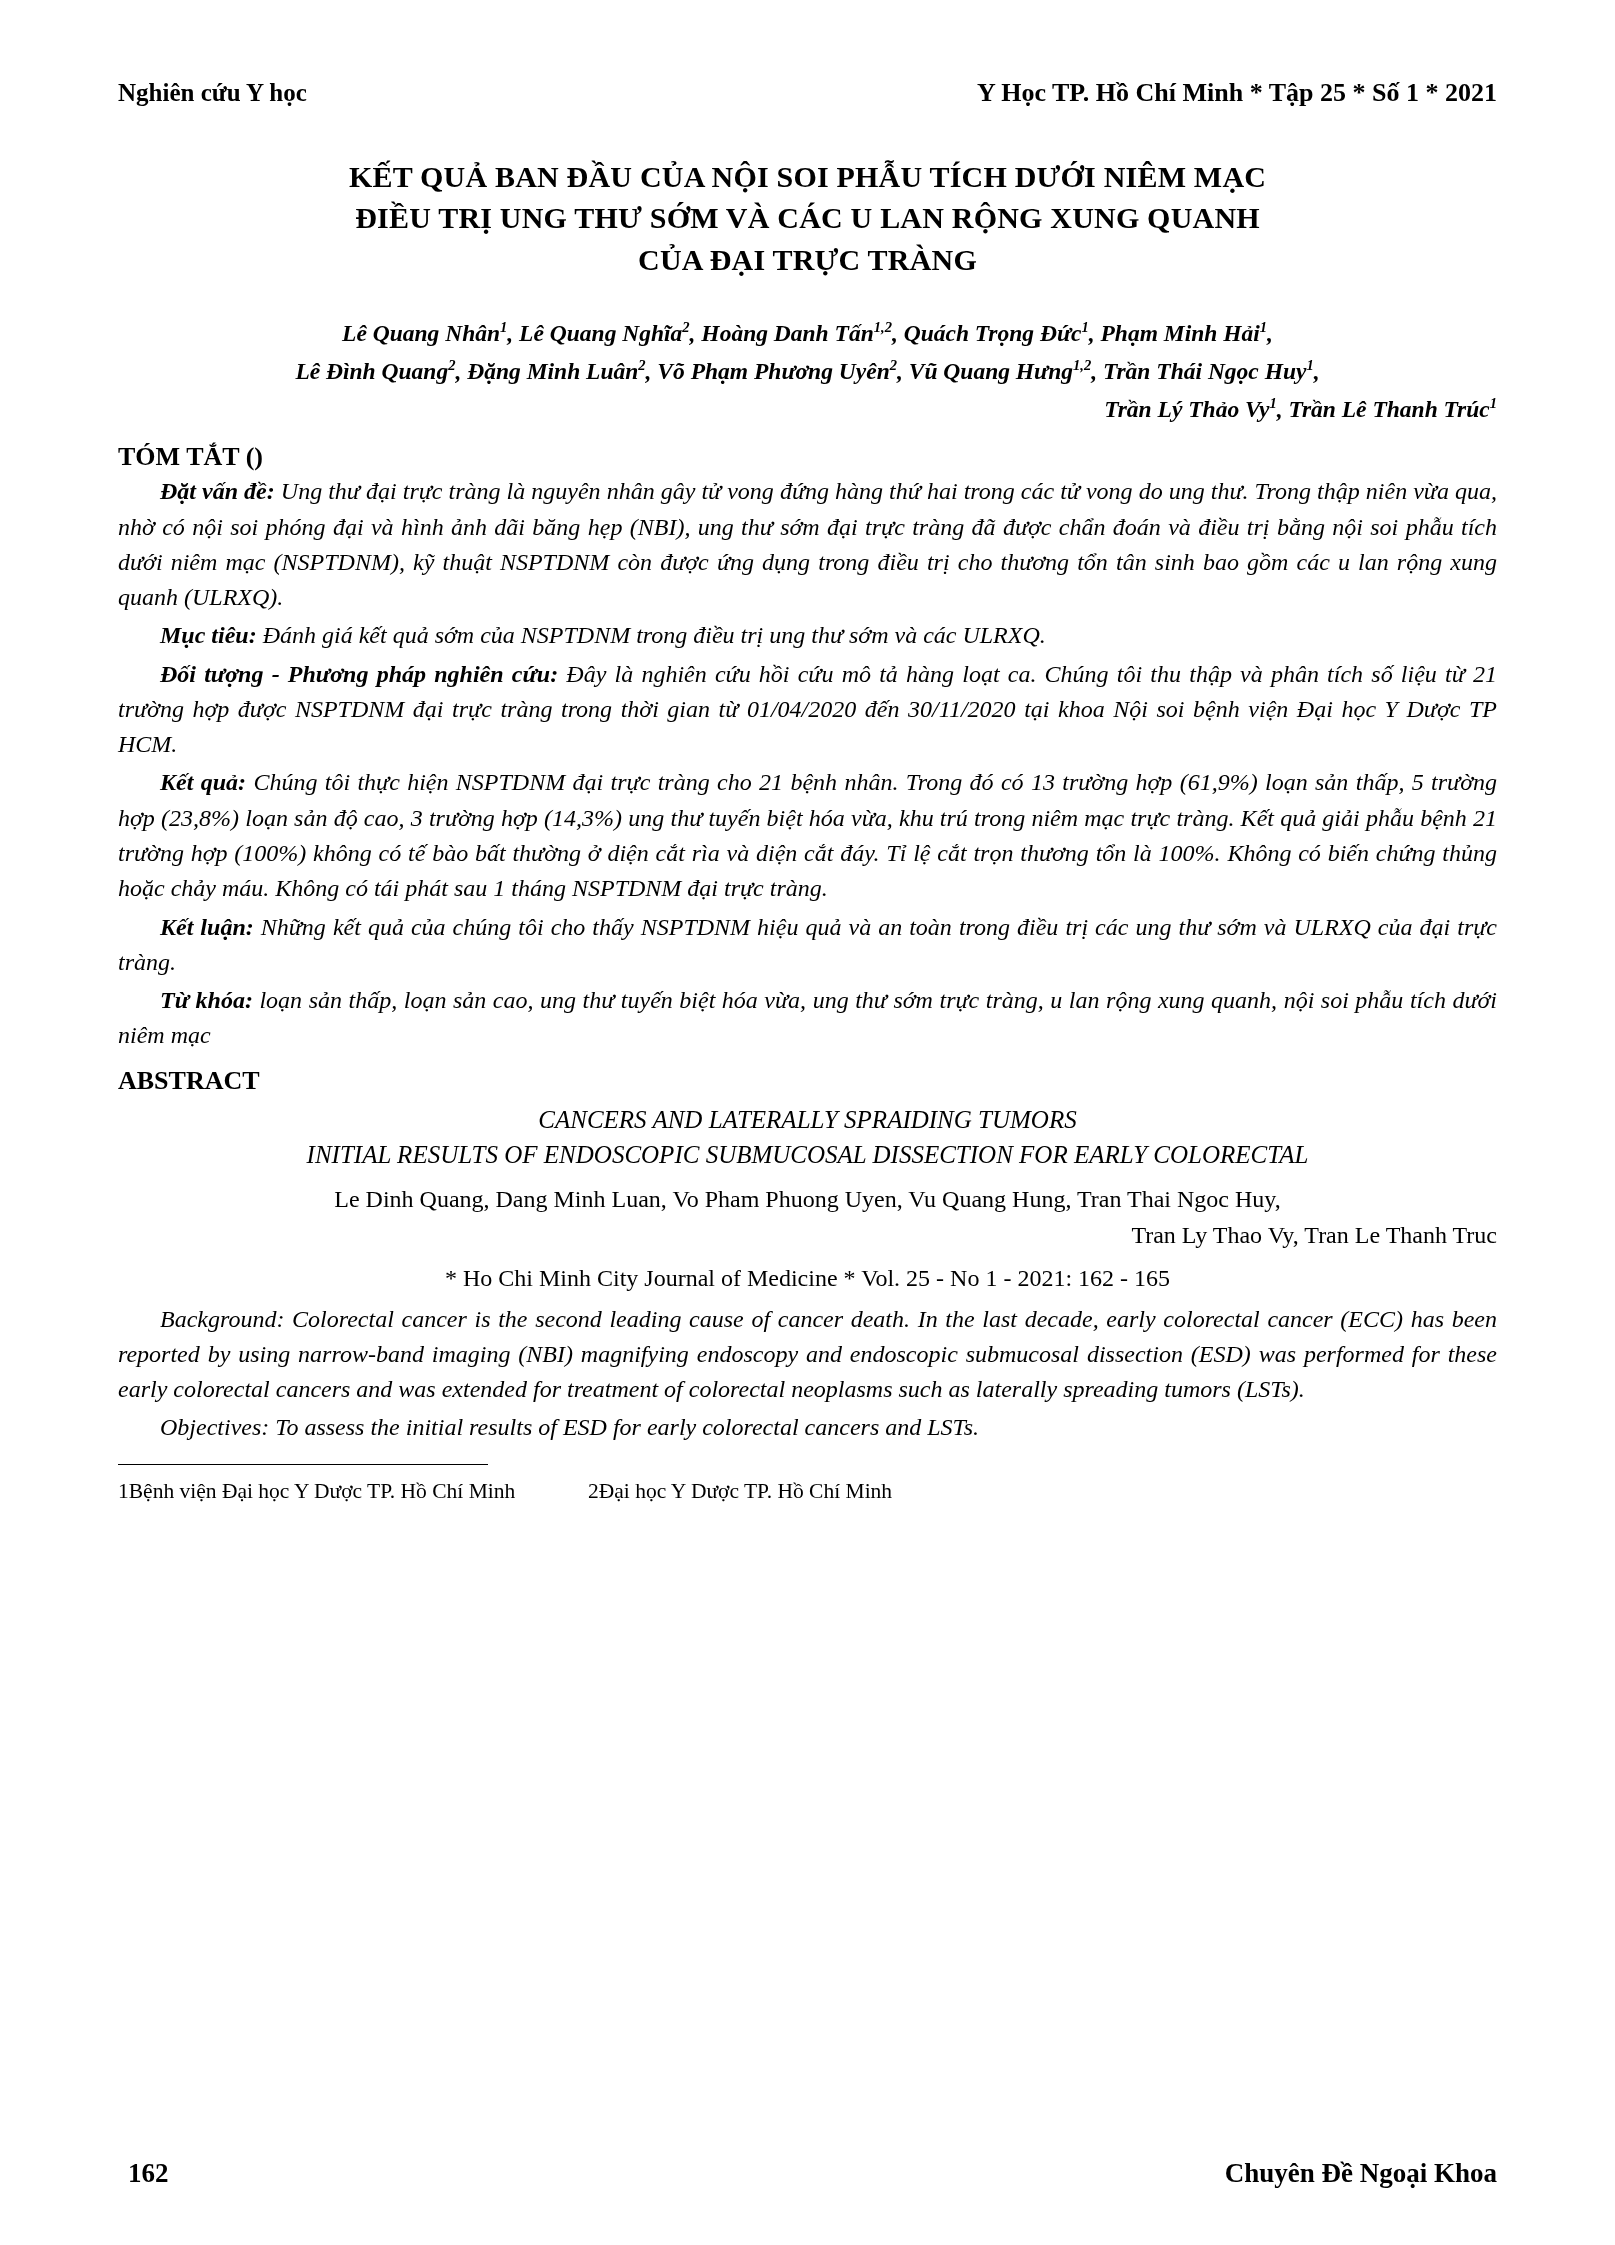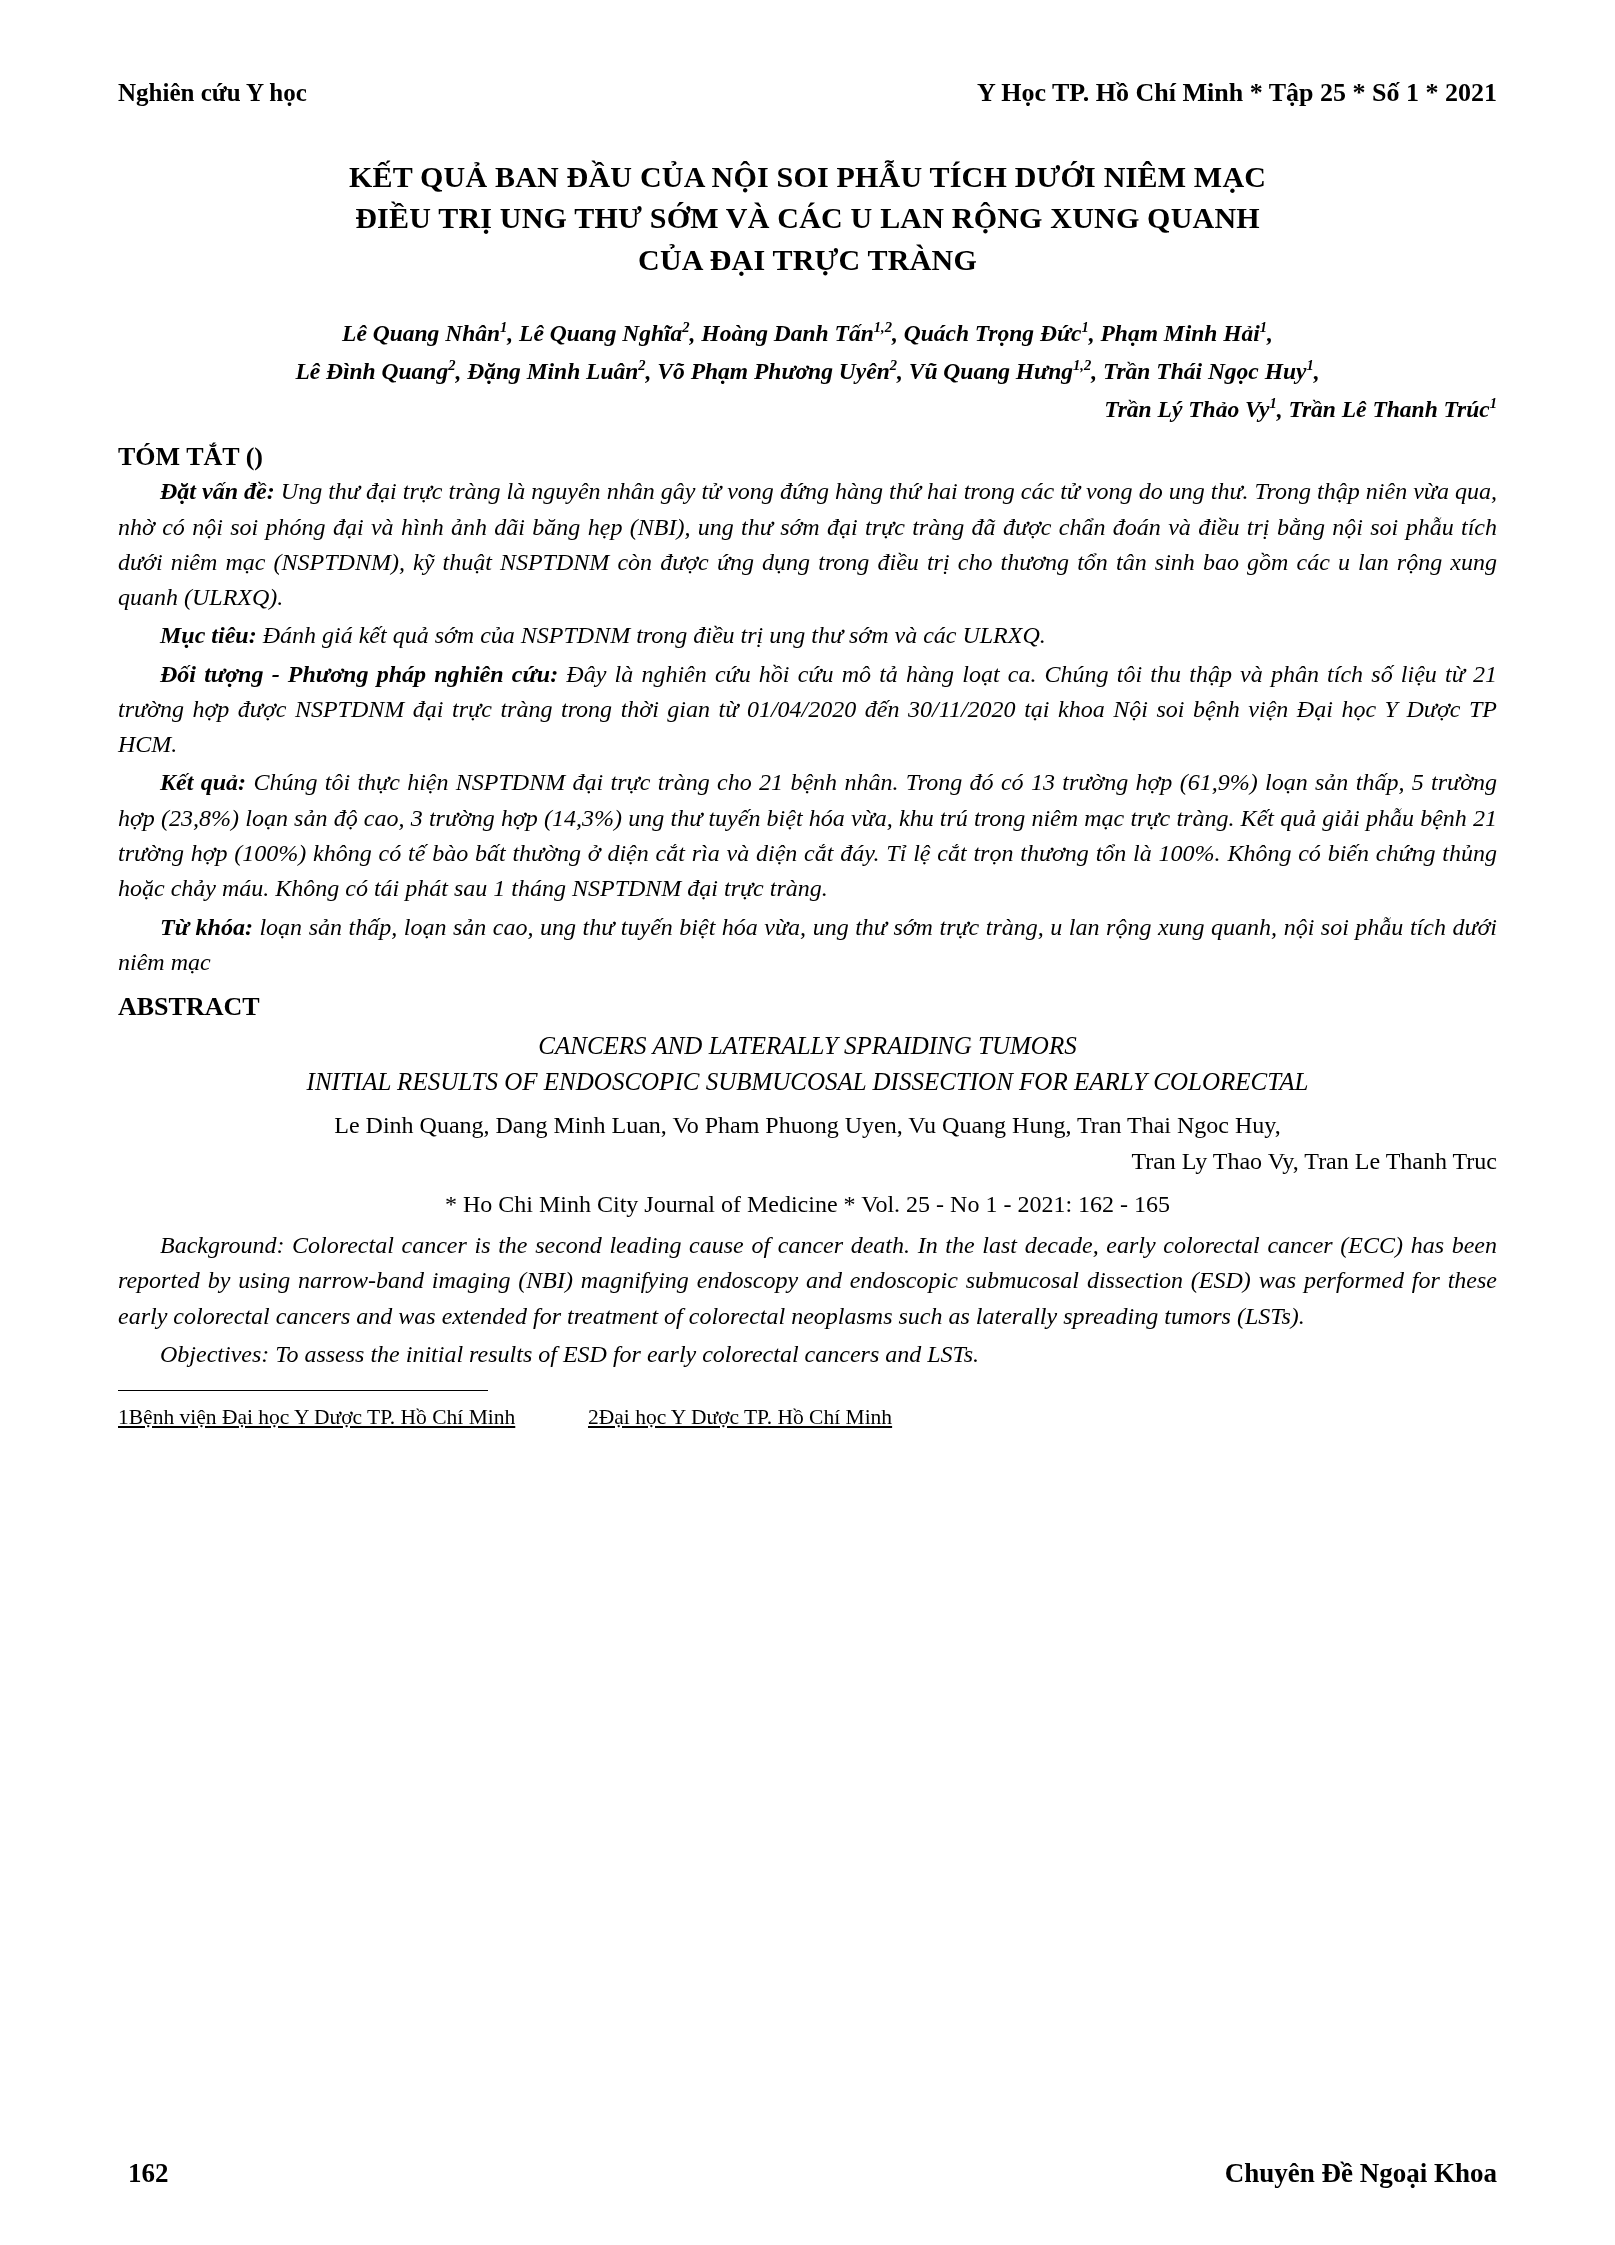--- a/index.html
+++ b/index.html
@@ -118,21 +118,20 @@
     border: none;
     border-top: 1.6px solid #000;
     margin: 18px 0 10px 0;
   }
   .footnotes {
     font-size: 21.5px;
     line-height: 1.5;
   }
   .fn-row {
     display: flex;
-    text-decoration: underline;
   }
   .fn-row .c1 { width: 470px; }
   .fn-row .c2 { width: 250px; }
   .fn-row .c3 { }
   .footer {
     position: absolute;
     left: 128px;
     right: 118px;
     bottom: 56px;
     display: flex;
@@ -183,20 +182,23 @@
   </p>
 
   <p class="body">
     <span class="lead">Đối tượng - Phương pháp nghiên cứu:</span><span> Đây là nghiên cứu hồi cứu mô tả hàng loạt ca. Chúng tôi thu thập và phân tích số liệu từ 21 trường hợp được NSPTDNM đại trực tràng trong thời gian từ 01/04/2020 đến 30/11/2020 tại khoa Nội soi bệnh viện Đại học Y Dược TP HCM.</span>
   </p>
 
   <p class="body">
     <span class="lead">Kết quả:</span><span> Chúng tôi thực hiện NSPTDNM đại trực tràng cho 21 bệnh nhân. Trong đó có 13 trường hợp (61,9%) loạn sản thấp, 5 trường hợp (23,8%) loạn sản độ cao, 3 trường hợp (14,3%) ung thư tuyến biệt hóa vừa, khu trú trong niêm mạc trực tràng. Kết quả giải phẫu bệnh 21 trường hợp (100%) không có tế bào bất thường ở diện cắt rìa và diện cắt đáy. Tỉ lệ cắt trọn thương tổn là 100%. Không có biến chứng thủng hoặc chảy máu. Không có tái phát sau 1 tháng NSPTDNM đại trực tràng.</span>
   </p>
 
+  <p class="body">
+    <span class="lead">Kết luận:</span><span> Những kết quả của chúng tôi cho thấy NSPTDNM hiệu quả và an toàn trong điều trị các ung thư sớm và ULRXQ của đại trực tràng.</span>
+  </p>
 
   <p class="body">
     <span class="lead">Từ khóa:</span><span> loạn sản thấp, loạn sản cao, ung thư tuyến biệt hóa vừa, ung thư sớm trực tràng, u lan rộng xung quanh, nội soi phẫu tích dưới niêm mạc</span>
   </p>
 
   <div class="abstract-head">ABSTRACT</div>
 
   <div class="en-title">
     <div>CANCERS AND LATERALLY SPRAIDING TUMORS</div>
     <div>INITIAL RESULTS OF ENDOSCOPIC SUBMUCOSAL DISSECTION FOR EARLY COLORECTAL</div>

